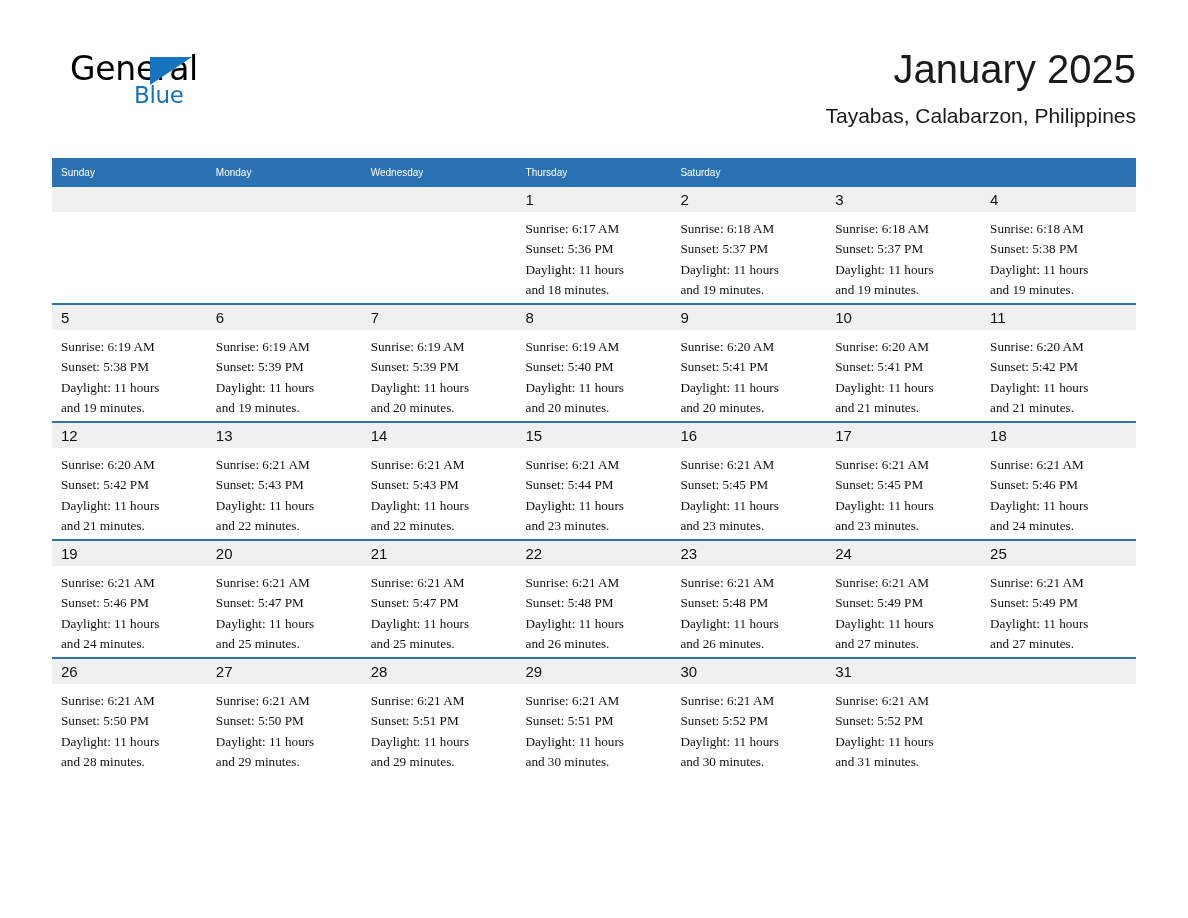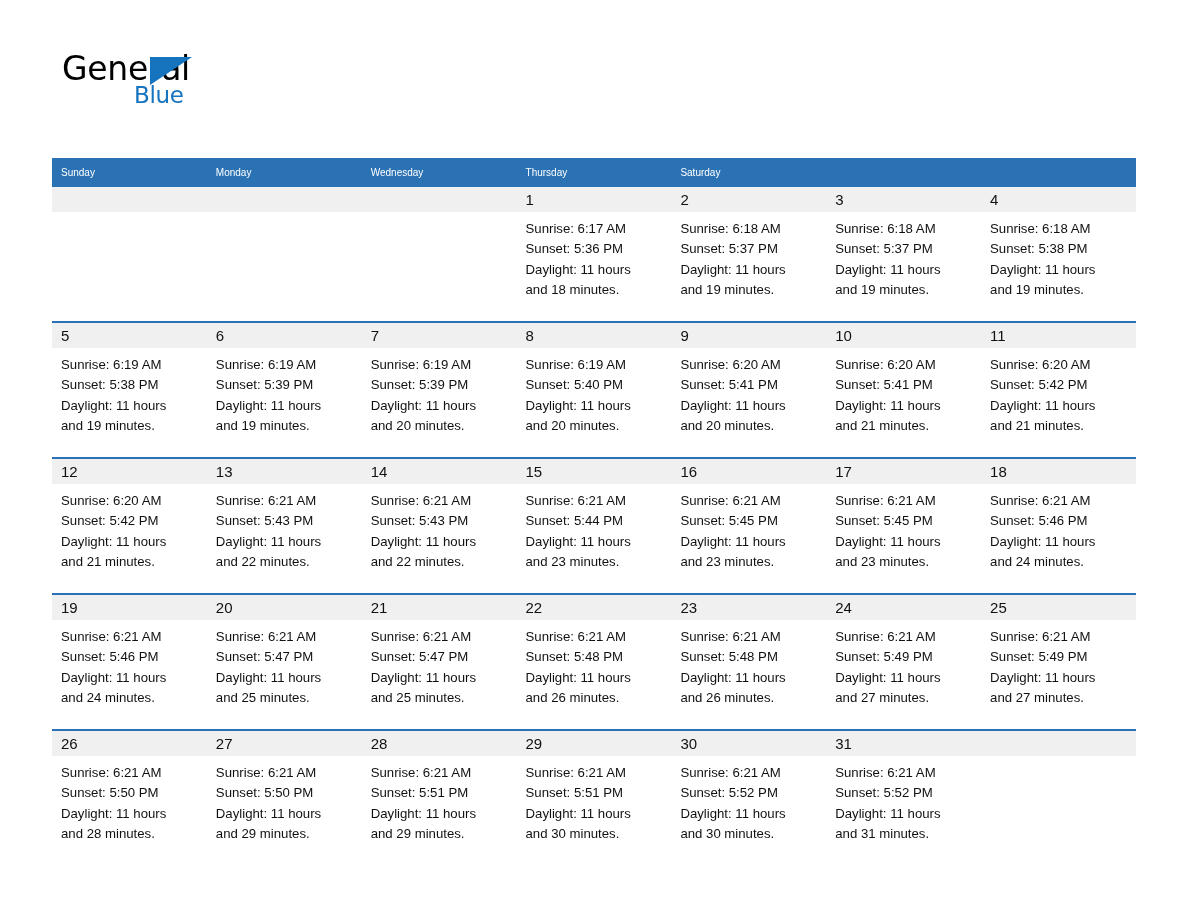--- a/index.html
+++ b/index.html
@@ -27,21 +27,21 @@
   }
   .logo {
     position: absolute;
     left: 58px;
     top: 52px;
     width: 260px;
     height: 70px;
   }
   .logo-general {
     position: absolute;
-    left: 4px;
+    left: 12px;
     top: 0;
     font-size: 33px;
     letter-spacing: -0.3px;
     color: #000000;
     font-family: "DejaVu Sans", sans-serif;
     font-weight: 400;
     line-height: 1;
   }
   .logo-flag {
     position: absolute;
@@ -130,21 +130,22 @@
     height: 25px;
   }
   .daynum {
     font-size: 15px;
     line-height: 25px;
     color: #111111;
     padding-left: 9px;
   }
   .body-row {
     background: #ffffff;
-    height: 109px;
+    height: 91px;
+    font-family: Liberation Serif, serif;
   }
   .cell-body {
     padding: 7px 9px 0 9px;
     font-size: 13.2px;
     line-height: 20.3px;
     color: #111111;
   }
   .cell-body div { white-space: nowrap; }
 </style>
 </head>
@@ -153,20 +154,24 @@
 <div id="page">
 
   <div class="top">
 
     <div class="logo">
       <span class="logo-general">General</span>
       <span class="logo-flag"></span>
       <span class="logo-blue">Blue</span>
     </div>
 
+    <div class="title-block">
+      <div class="cal-title">January 2025</div>
+      <div class="cal-subtitle">Tayabas, Calabarzon, Philippines</div>
+    </div>
 
   </div>
 
   <div class="calendar">
 
     <div class="row head-row">
       <div class="col head-cell">Sunday</div>
       <div class="col head-cell">Monday</div>
       <div class="col head-cell">Wednesday</div>
       <div class="col head-cell">Thursday</div>

